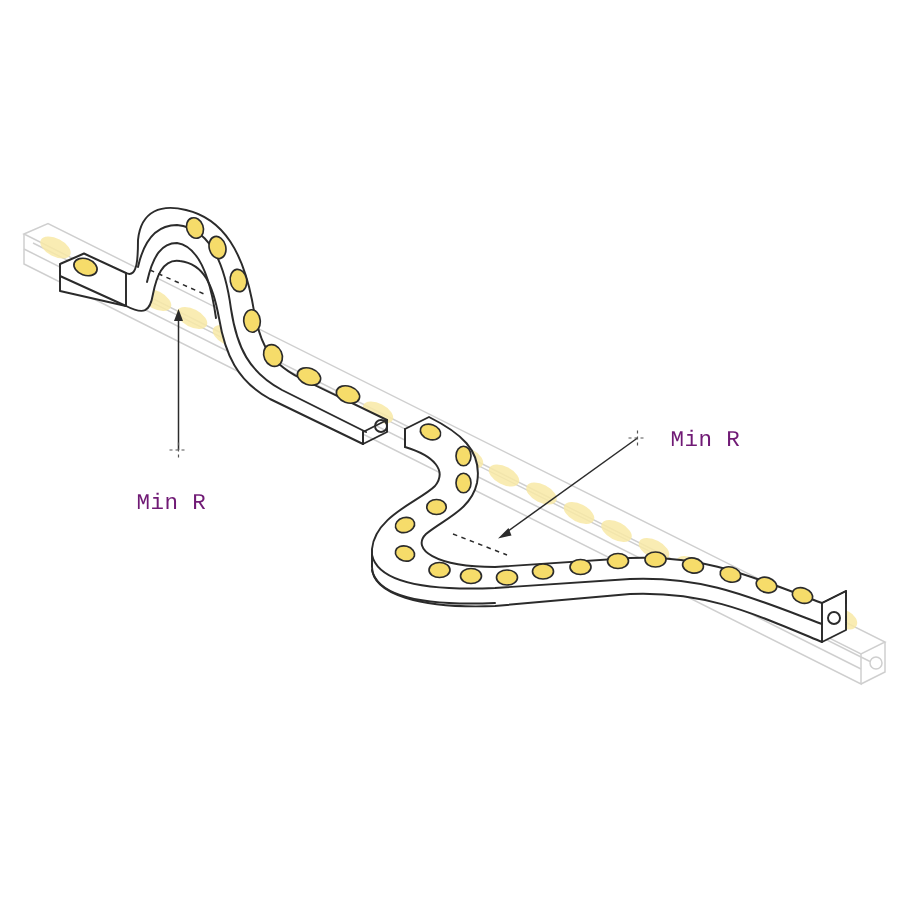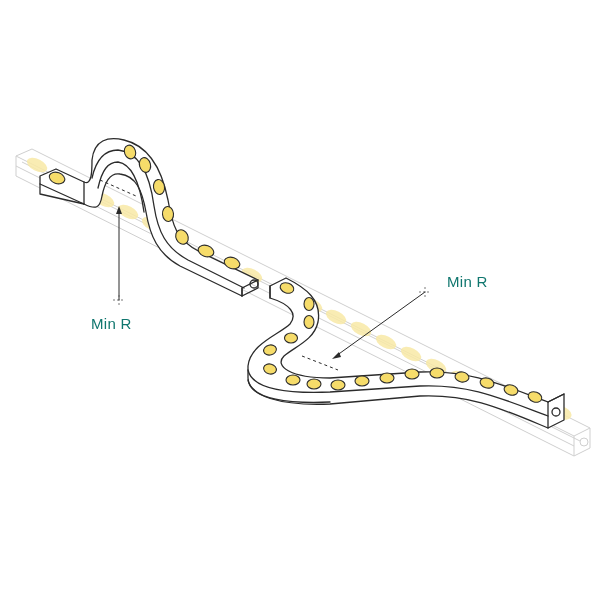--- a/index.html
+++ b/index.html
@@ -1,24 +1,25 @@
 <!DOCTYPE html>
 <html><head>
 <meta charset="utf-8">
 <style>
   html, body { margin: 0; padding: 0; background: #ffffff; }
   body { width: 600px; height: 600px; position: relative; overflow: hidden; }
   #canvas { position: absolute; left: 0; top: 0; width: 600px; height: 600px; }
   .label {
     position: absolute;
-    font-family: Liberation Sans, sans-serif;
+    font-family: Liberation Mono, monospace;
     font-size: 15px;
-    color: #0f766e;
+    color: #701a75;
     letter-spacing: 0.3px;
     white-space: nowrap;
+    margin-top: 12px;
   }
   #label-1 { left: 91px; top: 315px; }
   #label-2 { left: 447px; top: 273px; }
   .ghost { fill: none; stroke: #cfcfcf; stroke-width: 1; }
   .ghost-led { fill: #f8e9a6; stroke: none; opacity: 0.85; }
   .strip { fill: #ffffff; stroke: #2b2b2b; stroke-width: 1.3; stroke-linejoin: round; stroke-linecap: round; }
   .strip-line { fill: none; stroke: #2b2b2b; stroke-width: 1.3; stroke-linejoin: round; stroke-linecap: round; }
   .led { fill: #f6dc6a; stroke: #2b2b2b; stroke-width: 1.1; }
   .dash { fill: none; stroke: #2b2b2b; stroke-width: 1; stroke-dasharray: 3 3; }
   .arrow { fill: none; stroke: #2b2b2b; stroke-width: 1; }

